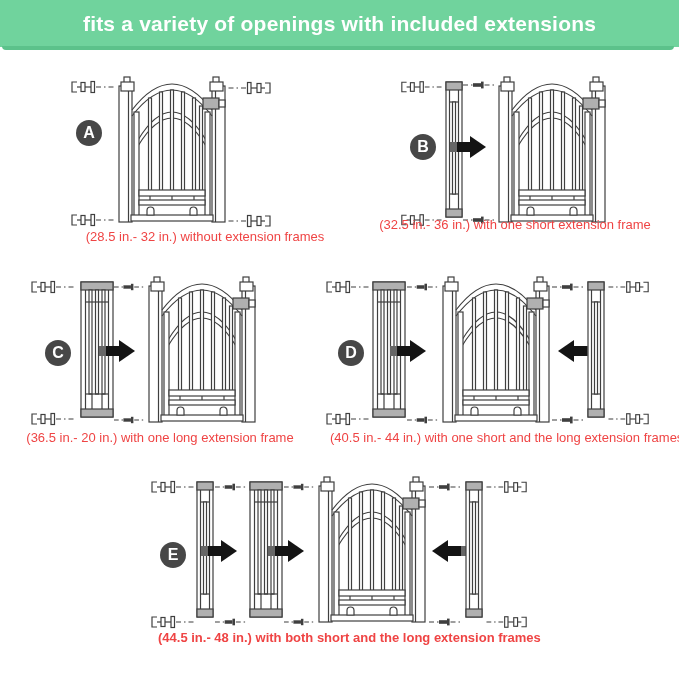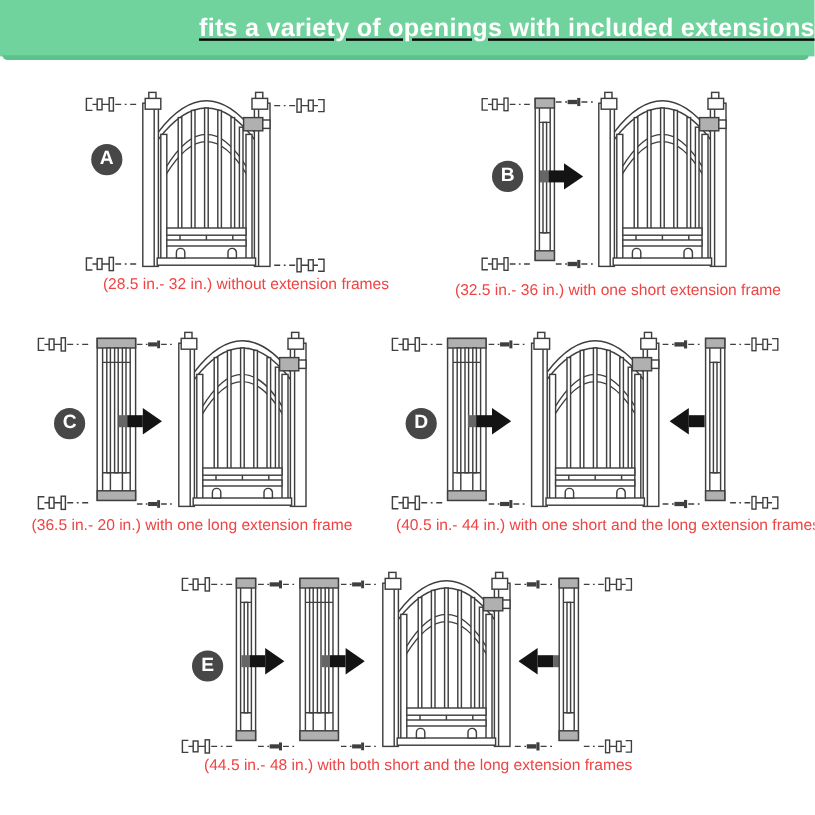--- a/index.html
+++ b/index.html
@@ -4,21 +4,21 @@
 <style>
   html,body{margin:0;padding:0;background:#fff;}
   #stage{
     position:relative;width:679px;height:679px;background:#fff;overflow:hidden;
     font-family:"Liberation Sans", sans-serif;
   }
   
   .banner{
     position:absolute;left:0;top:0;width:679px;height:47px;
     background:var(--banner_green,#70d39d);
-    display:flex;align-items:center;justify-content:flex-end;text-decoration:underline;
+    display:flex;align-items:center;justify-content:center;
   }
   .banner-title{
     color:#fff;font-size:21px;font-weight:600;letter-spacing:.2px;white-space:nowrap;
   }
   .banner-edge{
     position:absolute;left:2px;top:46px;width:672px;height:4px;
     background:var(--banner_edge_green,#5cc28b);
     border-radius:0 0 8px 8px;
   }
   
@@ -175,21 +175,21 @@
       </svg>
     <svg class="art" style="left:444px;top:72px;width:20px;height:155px;">
         <use href="#sym-ext-short"></use>
       </svg>
     <svg class="art" style="left:450px;top:135px;width:36px;height:24px;">
         <use href="#sym-arrow"></use>
       </svg>
     <svg class="art" style="left:496px;top:72px;width:112px;height:155px;">
         <use href="#sym-gate"></use>
       </svg>
-    <div class="caption" style="left:370px;top:234px;width:290px;text-align:center;">(32.5 in.- 36 in.) with one short extension frame</div>
+    <div class="caption" style="left:370px;top:217px;width:290px;text-align:center;">(32.5 in.- 36 in.) with one short extension frame</div>
   </div>
 
   <div>
     <div class="badge" style="left:45px;top:340px;">C</div>
     <svg class="art" style="left:26px;top:279px;width:50px;height:16px;">
         <use href="#sym-screw"></use>
       </svg>
     <svg class="art" style="left:26px;top:411px;width:50px;height:16px;">
         <use href="#sym-screw"></use>
       </svg>
@@ -301,16 +301,16 @@
       </svg>
     <svg class="art" style="left:464px;top:472px;width:20px;height:155px;">
         <use href="#sym-ext-short"></use>
       </svg>
     <svg class="art flip" style="left:486px;top:479px;width:44px;height:16px;">
         <use href="#sym-screw"></use>
       </svg>
     <svg class="art flip" style="left:486px;top:614px;width:44px;height:16px;">
         <use href="#sym-screw"></use>
       </svg>
-    <div class="caption" style="left:170px;top:630px;width:340px;">(44.5 in.- 48 in.) with both short and the long extension frames</div>
+    <div class="caption" style="left:158px;top:630px;width:340px;font-weight:bold;">(44.5 in.- 48 in.) with both short and the long extension frames</div>
   </div>
 
 </div>
 
 </body></html>

